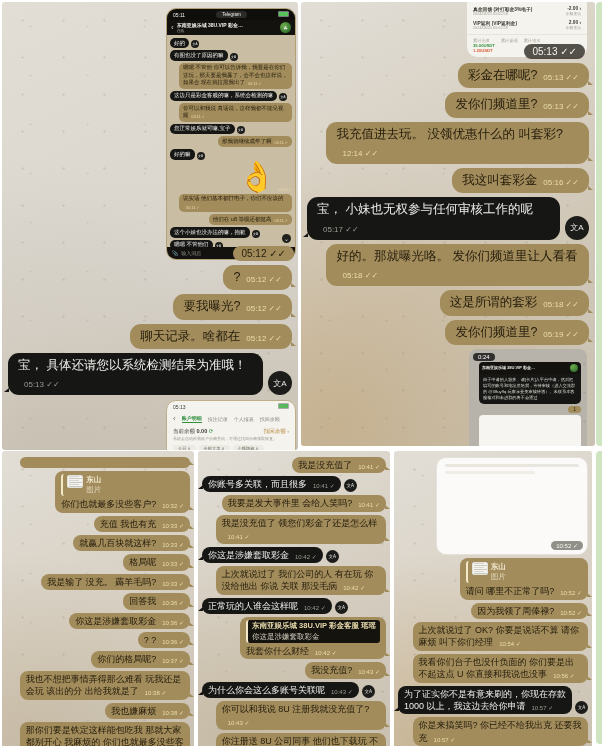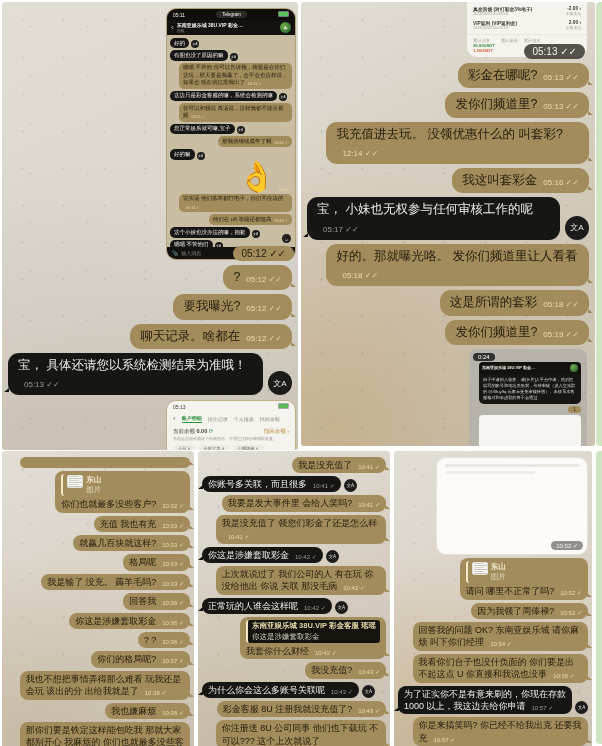--- a/index.html
+++ b/index.html
@@ -413,21 +413,21 @@
           </div><span class="btext">我套你什么财经</span><span class="meta">10:42 ✓</span></div>
       </div>
       <div class="row r">
         <div class="bubble tan"><span class="btext">我没充值?</span><span class="meta">10:43 ✓</span></div>
       </div>
       <div class="row l">
         <div class="bubble black"><span class="btext">为什么你会这么多账号关联呢</span><span class="meta">10:43 ✓</span></div>
         <span class="ticon">文A</span>
       </div>
       <div class="row r">
-        <div class="bubble tan"><span class="btext">彩金客服 8U 注册我就没充值了?</span><span class="meta">10:43 ✓</span></div>
+        <div class="bubble tan"><span class="btext">你可以和我说 8U 注册我就没充值了?</span><span class="meta">10:43 ✓</span></div>
       </div>
       <div class="row r">
         <div class="bubble tan"><span class="btext">你注册送 8U 公司同事 他们也下载玩 不可以??? 这个上次就说了</span></div>
       </div>
     </div>
   <div id="p-br" class="panel concrete chat chat-sm pad-top">
     <div class="row r">
       <div class="img-bubble">
         <div class="l1"></div>
           <div class="l2"></div>
@@ -441,21 +441,21 @@
             <div class="qtxt">
               <div class="qtitle">东山</div>
               <div class="qsub">图片</div>
             </div>
           </div><span class="btext">请问 哪里不正常了吗?</span><span class="meta">10:52 ✓</span></div>
       </div>
       <div class="row r">
         <div class="bubble tan"><span class="btext">因为我领了周俸禄?</span><span class="meta">10:52 ✓</span></div>
       </div>
       <div class="row r">
-        <div class="bubble tan"><span class="btext">回答我的问题 OK? 东南亚娱乐城 请你麻烦 叫下你们经理</span><span class="meta">10:54 ✓</span></div>
+        <div class="bubble tan"><span class="btext">上次就说过了 OK? 你要是说话不算 请你麻烦 叫下你们经理</span><span class="meta">10:54 ✓</span></div>
       </div>
       <div class="row r">
         <div class="bubble tan"><span class="btext">我看你们台子也没什负面的 你们要是出不起这点 U 你直接和我说也没事</span><span class="meta">10:56 ✓</span></div>
       </div>
       <div class="row l">
         <div class="bubble black"><span class="btext">为了证实你不是有意来刷的，你现在存款 1000 以上，我这边去给你申请</span><span class="meta">10:57 ✓</span></div>
         <span class="ticon">文A</span>
       </div>
       <div class="row r">
         <div class="bubble tan"><span class="btext">你是来搞笑吗? 你已经不给我出克 还要我充</span><span class="meta">10:57 ✓</span></div>

